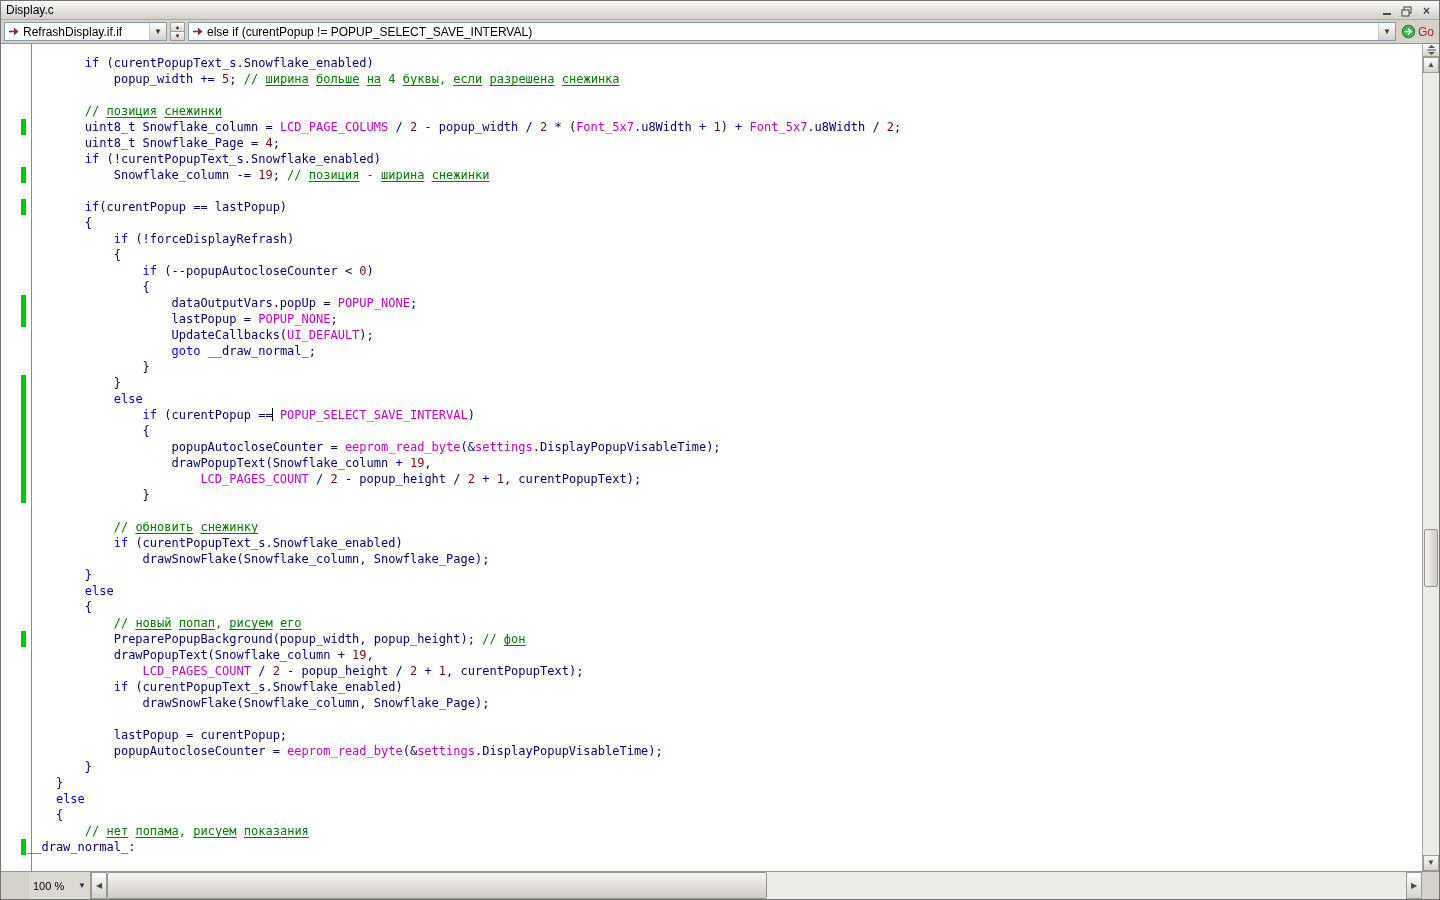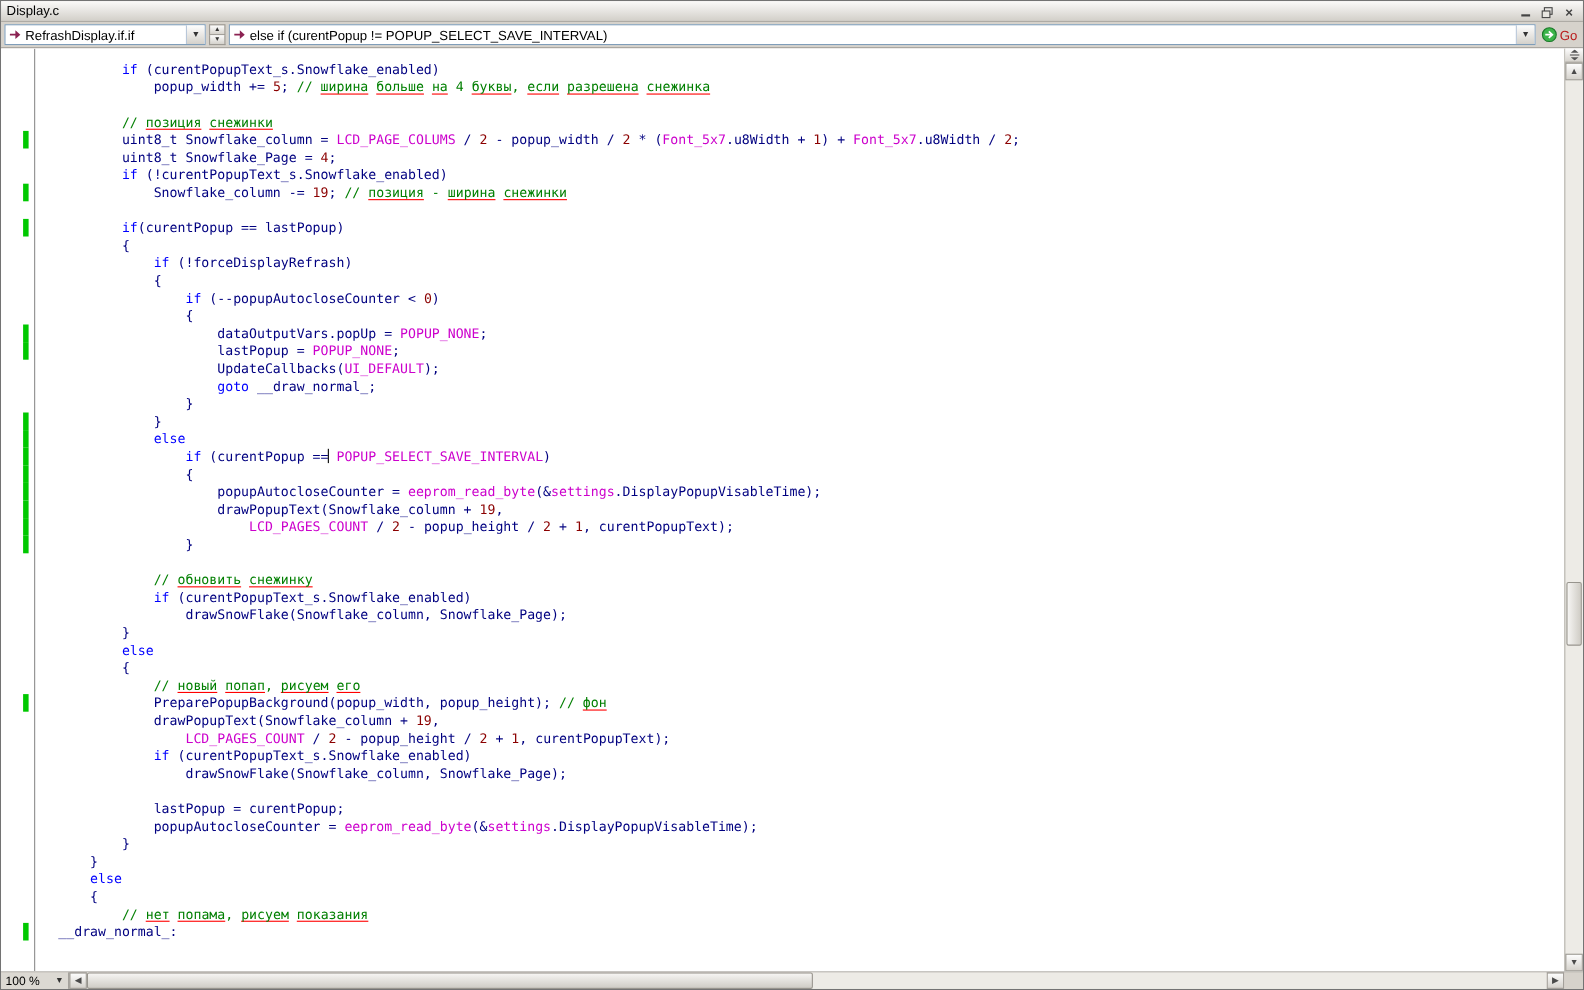--- a/index.html
+++ b/index.html
@@ -11,57 +11,57 @@
   .titlebar { height: 19px; flex: none; display: flex; align-items: center; padding: 0 5px; font-size: 12px; color: #000; background: linear-gradient(#fbfaf9, #d2cfc9); border-bottom: 1px solid #aeaba5; }
   .titlebar .title { flex: 1; white-space: nowrap; }
   .win-controls { display: flex; gap: 5px; align-items: center; }
   .win-btn { width: 15px; height: 13px; display: flex; align-items: flex-end; justify-content: center; cursor: default; color: #333; }
   .min-glyph { display: block; width: 8px; height: 3px; border-bottom: 2px solid #444; margin-bottom: 2px; }
   .close-glyph { font-size: 12px; line-height: 12px; font-weight: bold; color: #444; }
 
   
   .toolbar { height: 24px; flex: none; display: flex; align-items: center; gap: 3px; padding: 2px 3px; background: #d6d2cb; border-bottom: 1px solid #98958f; }
   .combo { height: 19px; background: #fff; border: 1px solid #7f9db9; display: flex; align-items: center; overflow: hidden; }
-  .combo.symbol { width: 183px; flex: none; }
+  .combo.symbol { width: 163px; flex: none; }
   .combo.context { flex: 1; }
   .combo .jump-icon { flex: none; padding: 0 3px; display: flex; align-items: center; }
   .combo .value { flex: 1; font-size: 12px; white-space: nowrap; overflow: hidden; color: #000; }
   .combo .drop { flex: none; width: 17px; height: 17px; background: linear-gradient(#fefefe, #d4d1cb); border-left: 1px solid #b8c7d9; display: flex; align-items: center; justify-content: center; }
   .drop-arrow { font-size: 8px; color: #333; line-height: 8px; }
   .spinner { width: 15px; height: 19px; flex: none; display: flex; flex-direction: column; }
   .spin-btn { flex: 1; background: linear-gradient(#fdfdfd, #d5d2cc); border: 1px solid #9e9b95; display: flex; align-items: center; justify-content: center; }
   .spin-btn + .spin-btn { border-top: none; }
   .spin-glyph { font-size: 6px; line-height: 6px; color: #333; }
   .go-btn { flex: none; width: 37px; height: 20px; display: flex; align-items: center; gap: 2px; padding: 0 2px; font-size: 12px; color: #b91c1c; cursor: default; }
 
   
   .editor { flex: 1; display: flex; background: #fff; overflow: hidden; position: relative; }
   .code-region { flex: 1; position: relative; overflow: hidden; background: #fff; }
   .gutter-sep { position: absolute; left: 30px; top: 0; bottom: 0; width: 1px; background: #8c8c8c; }
   .code-lines { position: absolute; top: 11px; left: 0; right: 0; font-family: "DejaVu Sans Mono", monospace; font-size: 12px; line-height: 16px; }
-  .code-line { position: relative; height: 16px; white-space: pre; padding-left: 52px; }
+  .code-line { position: relative; height: 16px; white-space: pre; padding-left: 26px; }
   .change-bar { position: absolute; left: 20px; top: 0; width: 5px; height: 16px; background: var(--change-bar-color); }
   .tok-d { color: var(--default-color); }
   .tok-k { color: var(--keyword-color); }
   .tok-m { color: var(--macro-color); }
   .tok-n { color: var(--number-color); }
   .tok-c { color: var(--comment-color); }
   .tok-u { color: var(--comment-color); text-decoration: underline; text-decoration-color: var(--misspell-color); text-decoration-thickness: 1px; text-underline-offset: 2px; }
   .caret { display: inline-block; width: 1px; height: 13px; background: #000; vertical-align: -2px; margin: 0 -0.5px; }
 
   
   .vscroll { width: 17px; flex: none; display: flex; flex-direction: column; background: #edebe6; border-left: 1px solid #aaa79f; }
   .vs-split { height: 13px; flex: none; background: linear-gradient(#fdfdfd, #d5d2cc); border-bottom: 1px solid #9e9b95; display: flex; align-items: center; justify-content: center; }
   .vs-btn { height: 16px; flex: none; background: linear-gradient(#fdfdfd, #d5d2cc); border: 1px solid #9e9b95; display: flex; align-items: center; justify-content: center; }
   .vs-glyph, .hs-glyph { font-size: 8px; line-height: 8px; color: #4a4a4a; }
   .vs-track { flex: 1; position: relative; }
   .vs-thumb { position: absolute; top: 456px; left: 1px; right: 1px; height: 58px; background: linear-gradient(90deg, #f6f5f3, #cfccc5); border: 1px solid #97948d; border-radius: 2px; }
 
   
-  .statusbar { height: 16px; flex: none; display: flex; background: #d6d2cb; border-top: 1px solid #98958f; }
+  .statusbar { height: 28px; flex: none; display: flex; background: #d6d2cb; border-top: 1px solid #98958f; padding-left: 28px; }
   .zoom-combo { width: 62px; flex: none; display: flex; align-items: center; gap: 4px; padding: 0 4px; font-size: 11px; color: #000; border-right: 1px solid #98958f; background: #dcd9d3; }
   .zoom-combo .value { flex: 1; white-space: nowrap; }
   .hscroll { flex: 1; display: flex; }
   .hs-btn { width: 16px; flex: none; background: linear-gradient(#fdfdfd, #d5d2cc); border: 1px solid #9e9b95; display: flex; align-items: center; justify-content: center; }
   .hs-track { flex: 1; position: relative; background: #edebe6; }
   .hs-thumb { position: absolute; left: 0; top: 0; bottom: 0; width: 660px; background: linear-gradient(#f6f5f3, #cfccc5); border: 1px solid #97948d; border-radius: 2px; }
   .corner { width: 17px; flex: none; background: #d6d2cb; }
 </style>
 </head>
 <body>

